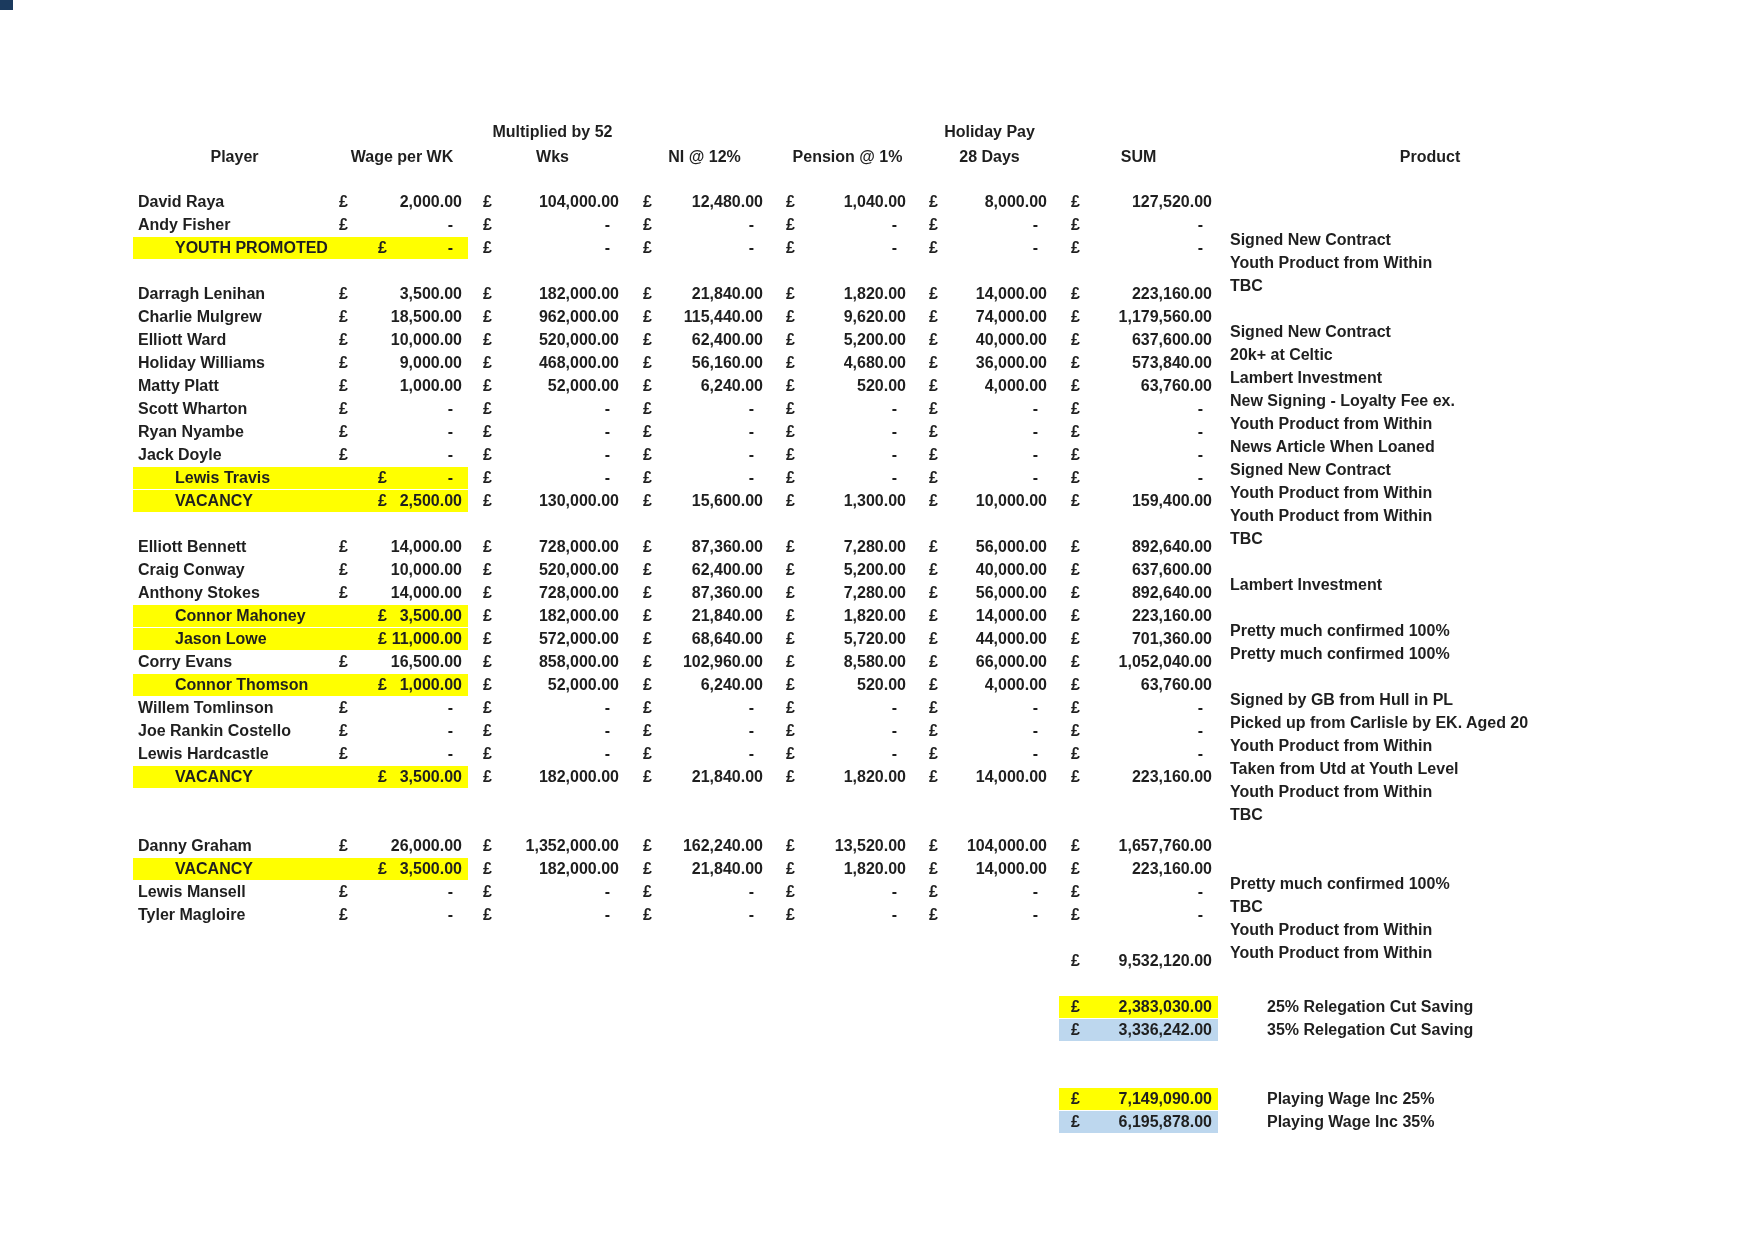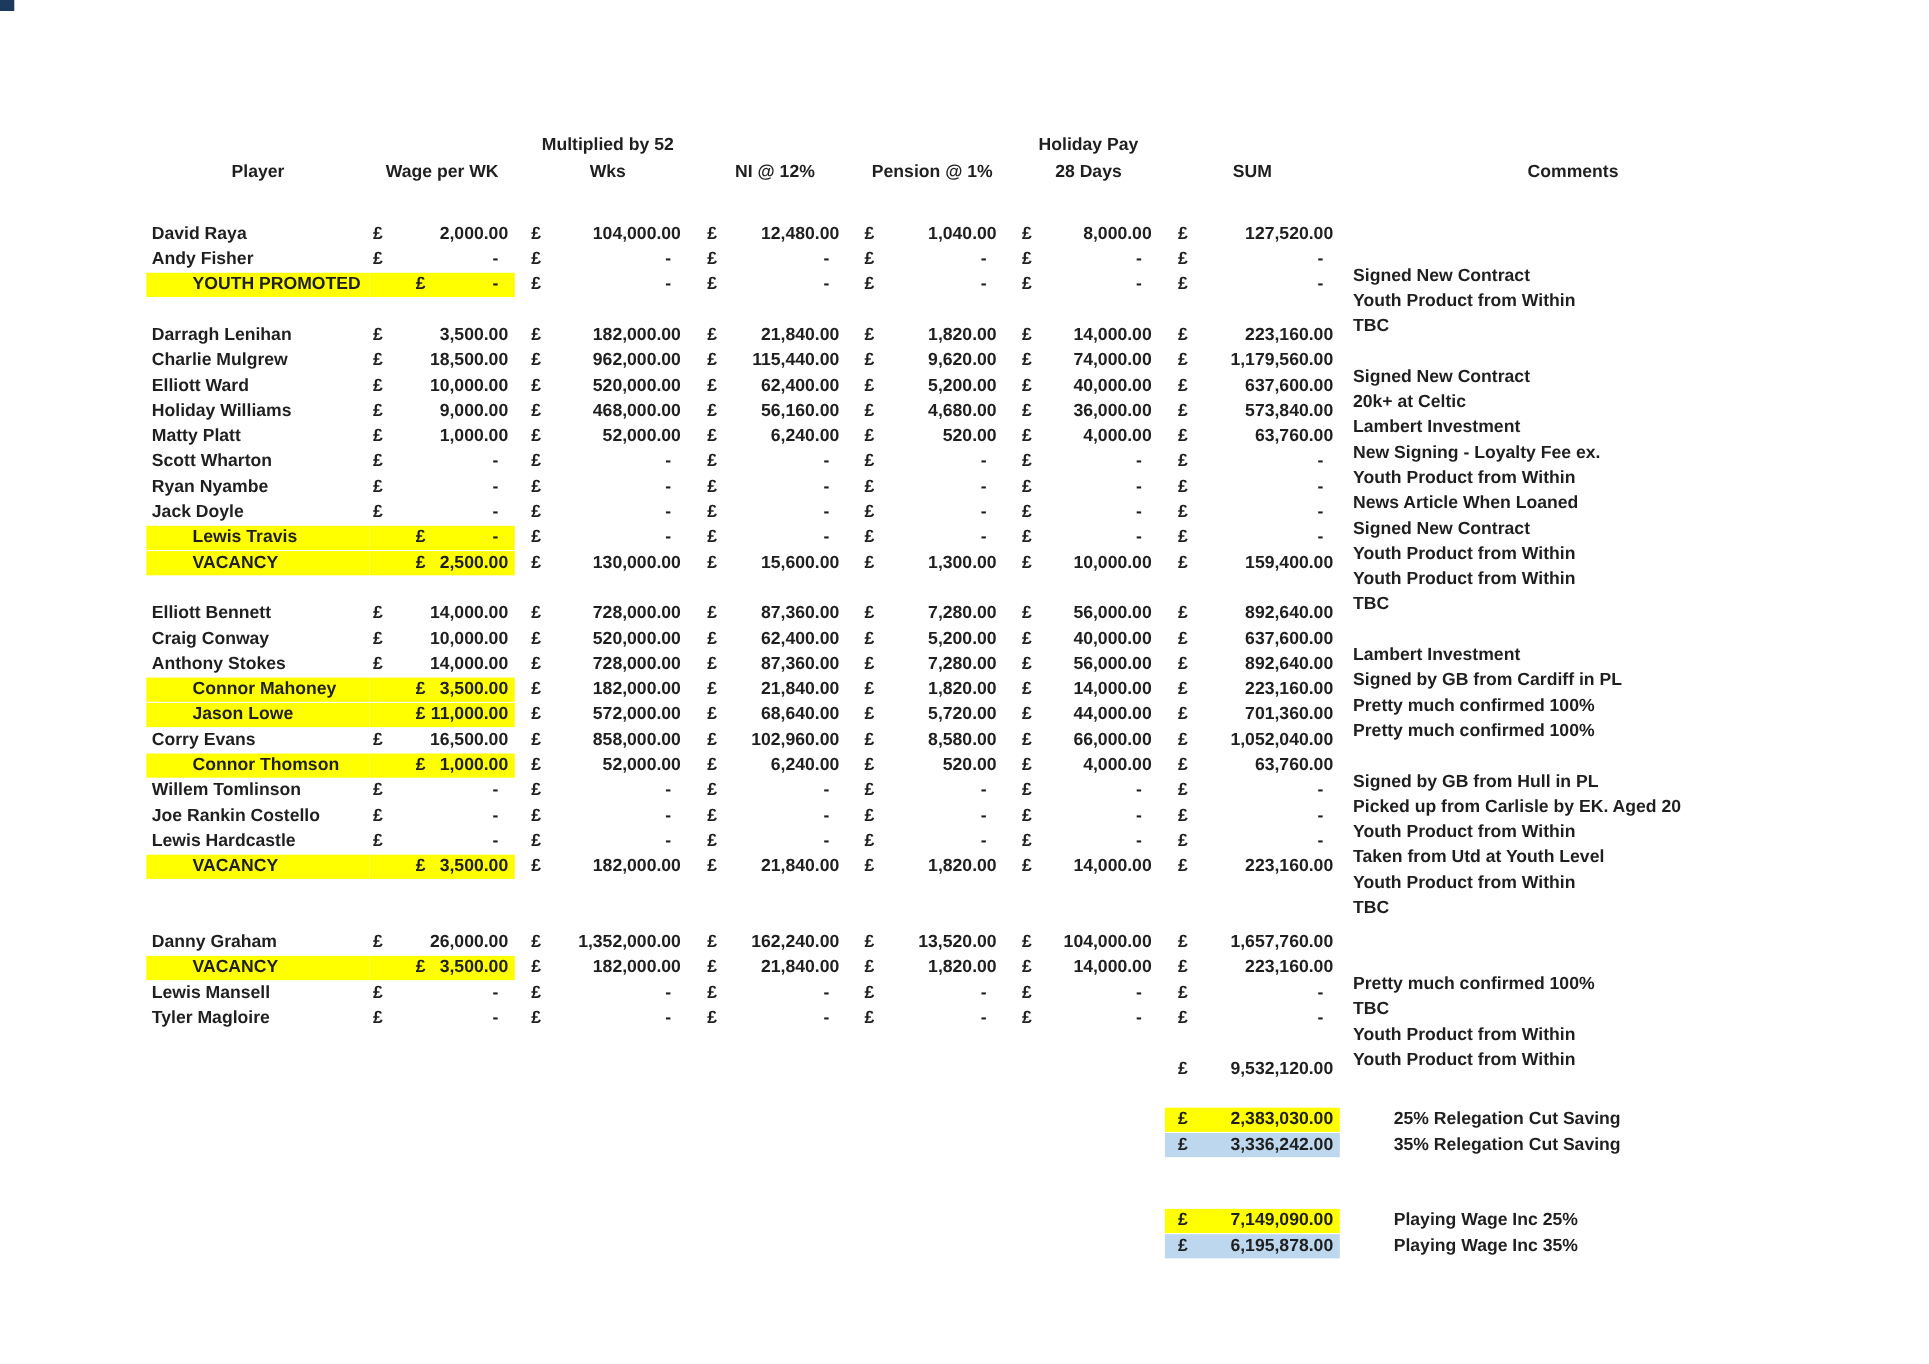--- a/index.html
+++ b/index.html
@@ -2,21 +2,21 @@
 <html><head>
 <meta charset="utf-8">
 <style>
   html,body{margin:0;padding:0;background:#ffffff;}
   body{width:1754px;height:1240px;font-family:"Liberation Sans",sans-serif;font-weight:700;color:#1f1f1f;}
   .sheet{position:relative;width:1754px;height:1240px;overflow:hidden;background:#ffffff;}
   .corner{position:absolute;left:0;top:0;width:13px;height:10px;background:#1b3a5e;}
   .hdr{position:absolute;height:22px;line-height:22px;font-size:16px;text-align:center;white-space:nowrap;}
   .hline1{top:121px;}
   .hline2{top:146px;}
-  .rows{position:absolute;left:0;top:202px;width:1452px;}
+  .rows{position:absolute;left:0;top:191px;width:1452px;}
   .row{position:relative;height:23px;}
   .cell{position:absolute;top:0;height:22px;line-height:22px;font-size:16px;white-space:nowrap;box-sizing:border-box;}
   .name-cell{padding-left:5px;}
   .money{display:flex;justify-content:space-between;align-items:center;padding:0 6px 0 3px;}
   .money .val{text-align:right;}
   .money .val.dash{padding-right:9px;}
   .comment-cell{text-align:left;margin-top:38px;}
   .label-cell{text-align:left;margin-left:37px;}
   .hl-y{background:#ffff00;padding-left:42px;}
   .hl-b{background:#bdd7ee;}
@@ -41,21 +41,21 @@
   <div class="hdr hline1 c-mult">Multiplied by 52</div>
   <div class="hdr hline1 c-holiday">Holiday Pay</div>
 
   <div class="hdr hline2 c-name">Player</div>
   <div class="hdr hline2 c-wage">Wage per WK</div>
   <div class="hdr hline2 c-mult">Wks</div>
   <div class="hdr hline2 c-ni">NI @ 12%</div>
   <div class="hdr hline2 c-pension">Pension @ 1%</div>
   <div class="hdr hline2 c-holiday">28 Days</div>
   <div class="hdr hline2 c-sum">SUM</div>
-  <div class="hdr hline2 h-comments">Comments</div>
+  <div class="hdr hline2 h-comments">Product</div>
 
   <div class="rows" id="rows">
       <div class="row">
         <div class="cell name-cell c-name">David Raya</div>
         <div class="cell money c-wage">
           <span>£</span>
           <span class="val">2,000.00</span>
         </div>
         <div class="cell money c-mult">
           <span>£</span>
@@ -464,21 +464,20 @@
           <span class="val">5,200.00</span>
         </div>
         <div class="cell money c-holiday">
           <span>£</span>
           <span class="val">40,000.00</span>
         </div>
         <div class="cell money c-sum">
           <span>£</span>
           <span class="val">637,600.00</span>
         </div>
-        <div class="cell comment-cell c-comment">Signed by GB from Cardiff in PL</div>
       </div>
       <div class="row">
         <div class="cell name-cell c-name">Anthony Stokes</div>
         <div class="cell money c-wage">
           <span>£</span>
           <span class="val">14,000.00</span>
         </div>
         <div class="cell money c-mult">
           <span>£</span>
           <span class="val">728,000.00</span>

